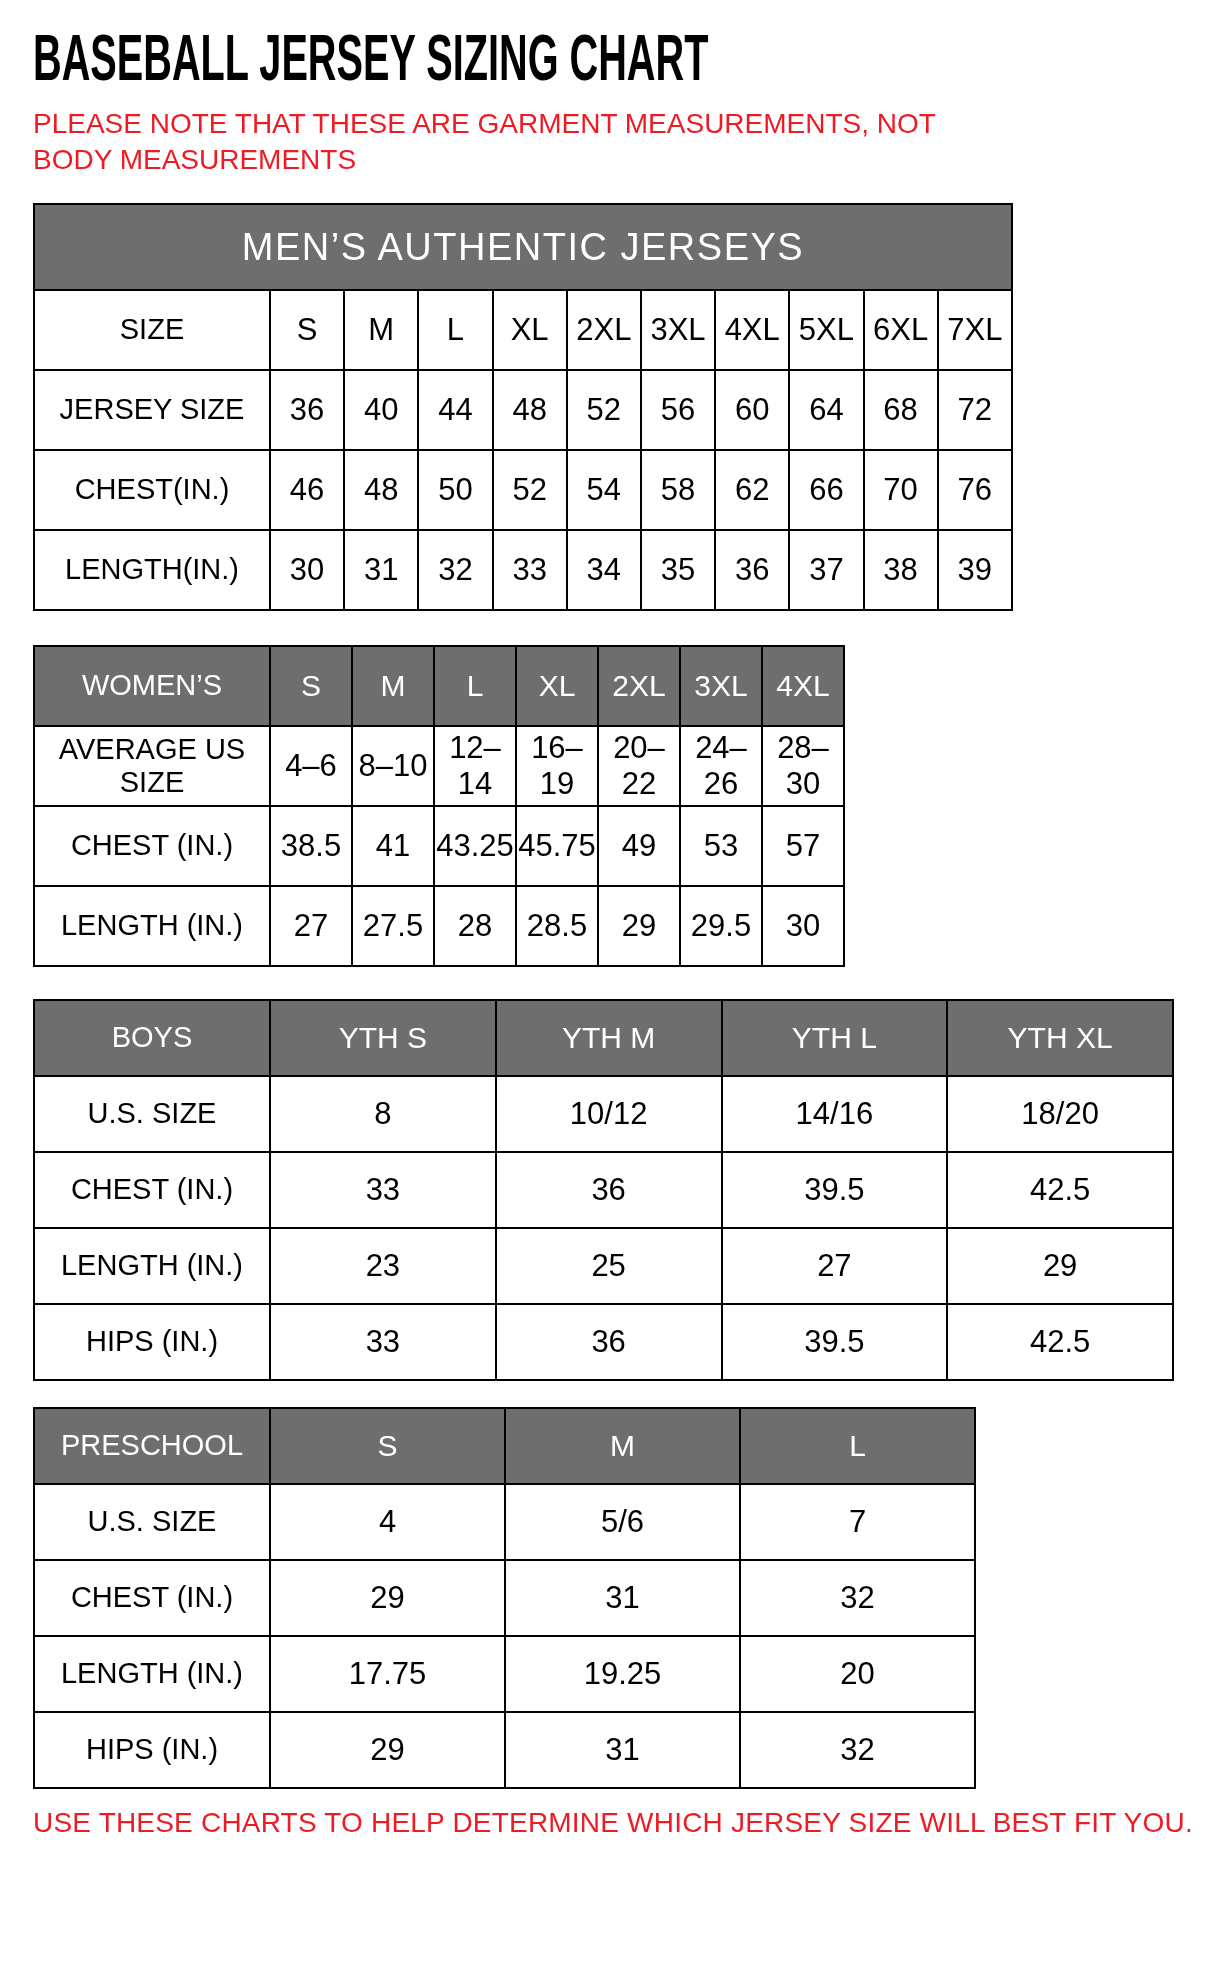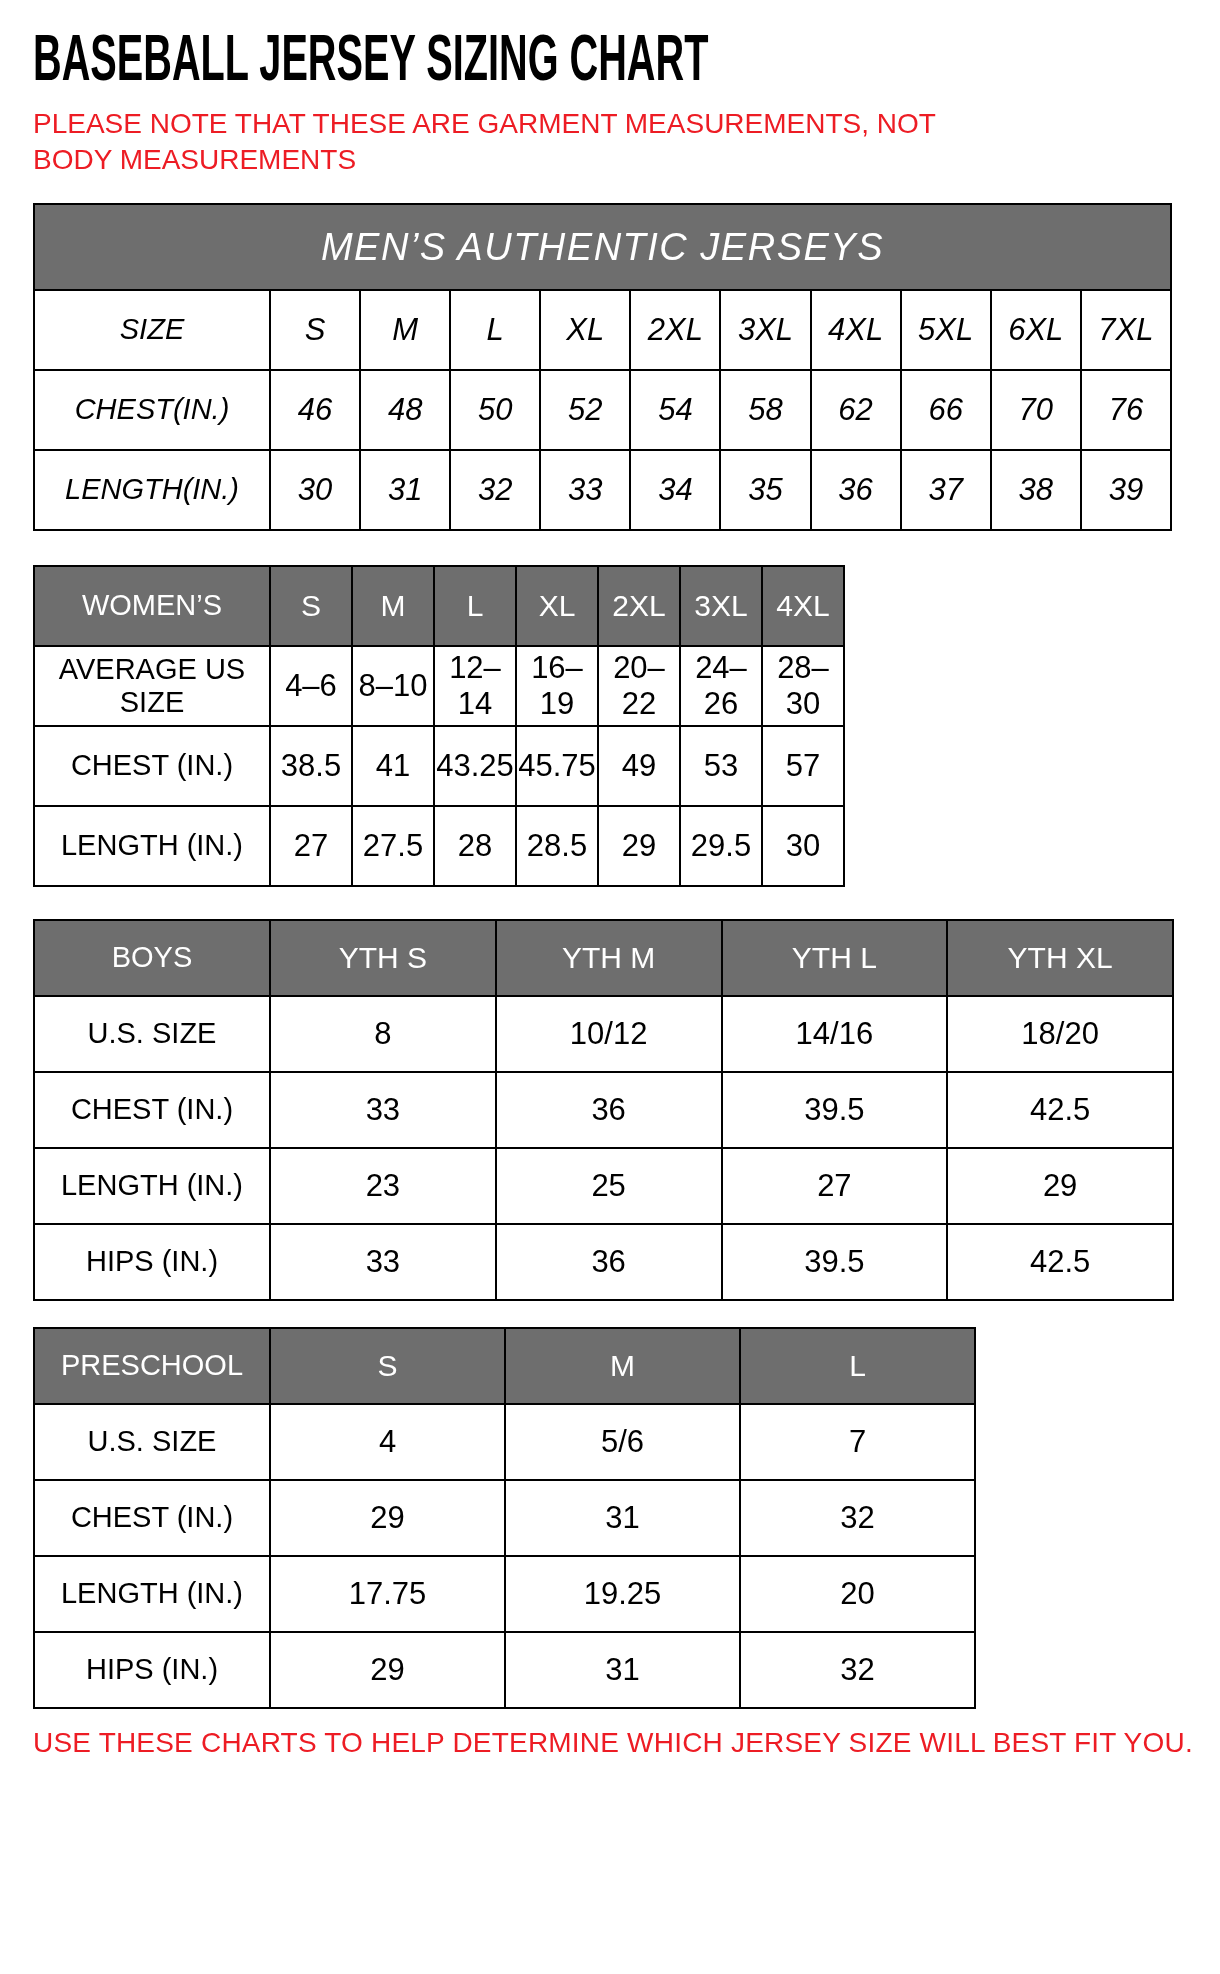--- a/index.html
+++ b/index.html
@@ -30,21 +30,21 @@
     line-height: 1.27;
     margin: 16px 16px 0 0;
     max-width: 910px;
   }
 
   .tbl {
     border-collapse: collapse;
     table-layout: fixed;
     margin-top: 30px;
   }
-  .tbl-mens      { width: 1139px; margin-top: 26px; font-style: italic; }
+  .tbl-mens      { width: 980px; margin-top: 26px; }
   .tbl-womens    { width: 812px; margin-top: 34px; }
   .tbl-boys      { width: 1141px;  margin-top: 32px; }
   .tbl-preschool { width: 943px;  margin-top: 26px; }
   .tbl col.label-col { width: 236px; }
 
   .tbl th, .tbl td {
     border: 2px solid #000;
     text-align: center;
     vertical-align: middle;
     padding: 0;
@@ -114,20 +114,33 @@
           <td class="val">L</td>
           <td class="val">XL</td>
           <td class="val">2XL</td>
           <td class="val">3XL</td>
           <td class="val">4XL</td>
           <td class="val">5XL</td>
           <td class="val">6XL</td>
           <td class="val">7XL</td>
         </tr>
         <tr>
+          <td class="lbl">JERSEY SIZE</td>
+          <td class="val">36</td>
+          <td class="val">40</td>
+          <td class="val">44</td>
+          <td class="val">48</td>
+          <td class="val">52</td>
+          <td class="val">56</td>
+          <td class="val">60</td>
+          <td class="val">64</td>
+          <td class="val">68</td>
+          <td class="val">72</td>
+        </tr>
+        <tr>
           <td class="lbl">CHEST(IN.)</td>
           <td class="val">46</td>
           <td class="val">48</td>
           <td class="val">50</td>
           <td class="val">52</td>
           <td class="val">54</td>
           <td class="val">58</td>
           <td class="val">62</td>
           <td class="val">66</td>
           <td class="val">70</td>

